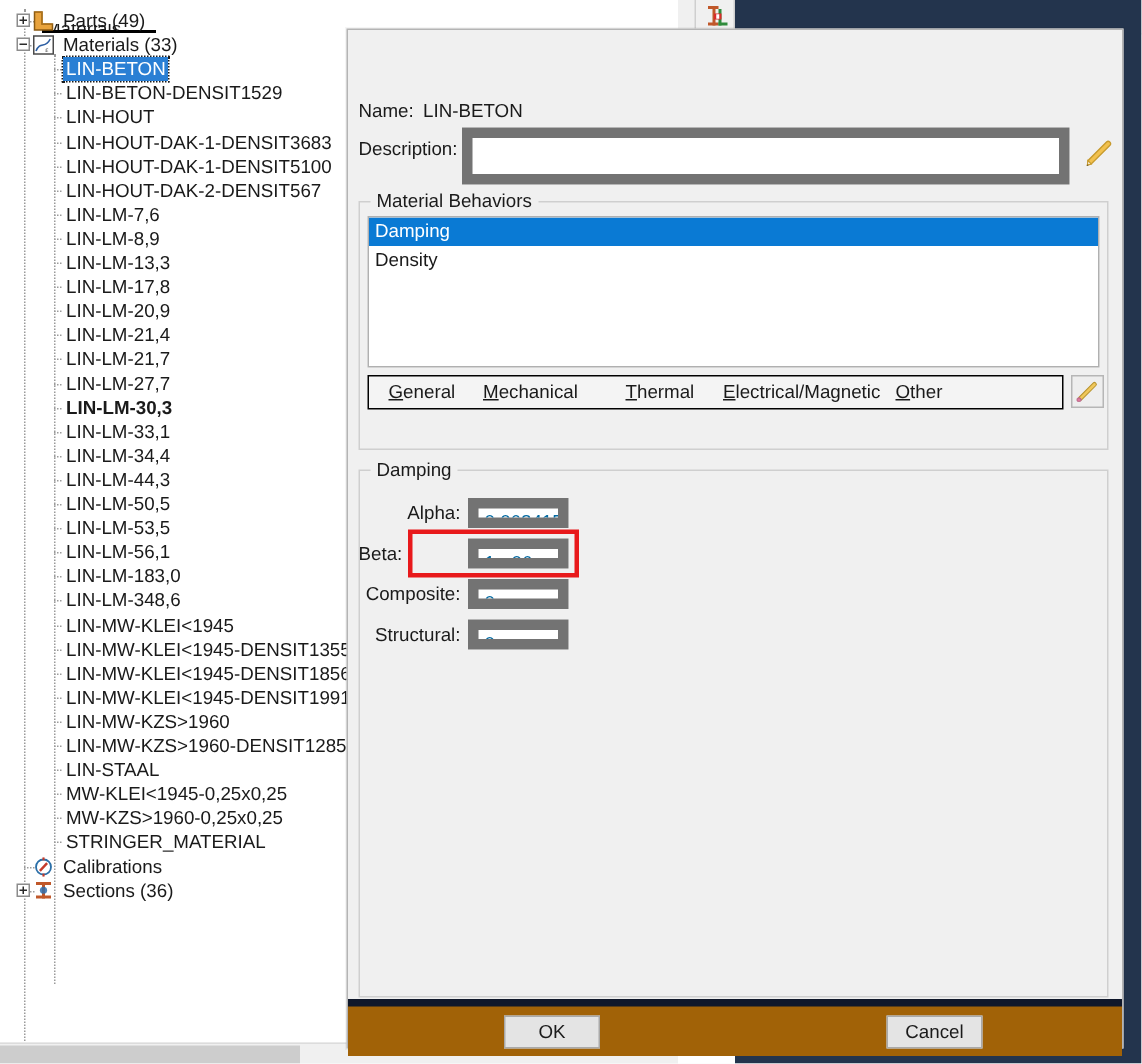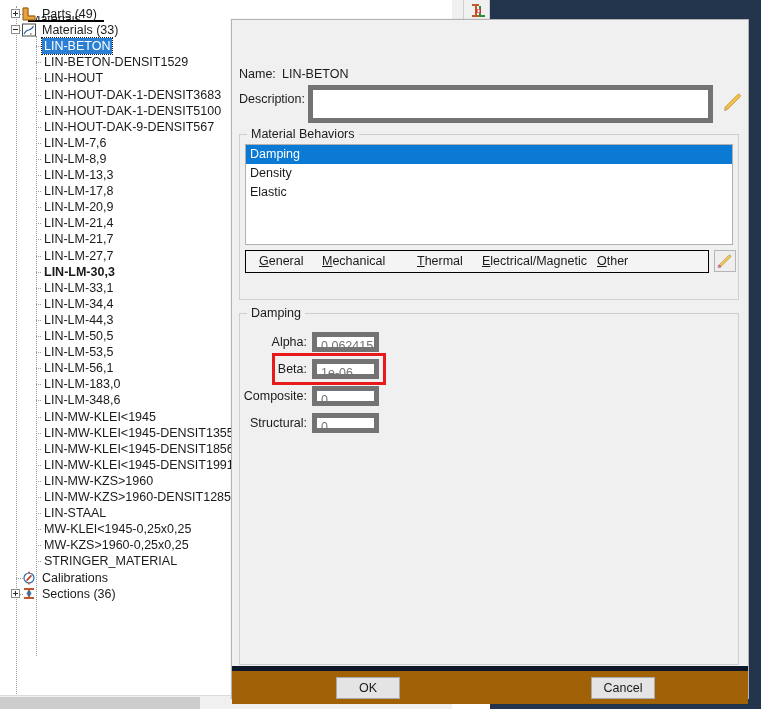--- a/index.html
+++ b/index.html
@@ -222,24 +222,24 @@
   }
   .val {
     position: absolute;
     font-size: 12.5px;
     color: #1a1a1a;
     white-space: nowrap;
   }
   .textbox {
     position: absolute;
     background: #ffffff;
-    border: 5px solid #737373;
-    box-sizing: border-box;
-    font-size: 12.5px;
-    color: #737373;
+    border: 7px solid #737373;
+    box-sizing: border-box;
+    font-size: 12.5px;
+    color: #0369a1;
     padding: 2px 4px;
     line-height: 15px;
     overflow: hidden;
   }
 
   .pencil-btn {
     position: absolute;
     width: 26px; height: 26px;
     background: transparent;
     border: none;
@@ -395,21 +395,21 @@
           <div class="tree-row" style="top:38.2px; left:42px;"><span class="tree-label selected">LIN-BETON</span></div>
           <div class="tree-tick" style="left:36px; top:62.300000000000004px;"></div>
           <div class="tree-row" style="top:54.300000000000004px; left:42px;"><span class="tree-label">LIN-BETON-DENSIT1529</span></div>
           <div class="tree-tick" style="left:36px; top:78.4px;"></div>
           <div class="tree-row" style="top:70.4px; left:42px;"><span class="tree-label">LIN-HOUT</span></div>
           <div class="tree-tick" style="left:36px; top:94.5px;"></div>
           <div class="tree-row" style="top:86.5px; left:42px;"><span class="tree-label">LIN-HOUT-DAK-1-DENSIT3683</span></div>
           <div class="tree-tick" style="left:36px; top:110.60000000000001px;"></div>
           <div class="tree-row" style="top:102.60000000000001px; left:42px;"><span class="tree-label">LIN-HOUT-DAK-1-DENSIT5100</span></div>
           <div class="tree-tick" style="left:36px; top:126.70000000000002px;"></div>
-          <div class="tree-row" style="top:118.70000000000002px; left:42px;"><span class="tree-label">LIN-HOUT-DAK-9-DENSIT567</span></div>
+          <div class="tree-row" style="top:118.70000000000002px; left:42px;"><span class="tree-label">LIN-HOUT-DAK-2-DENSIT567</span></div>
           <div class="tree-tick" style="left:36px; top:142.8px;"></div>
           <div class="tree-row" style="top:134.8px; left:42px;"><span class="tree-label">LIN-LM-7,6</span></div>
           <div class="tree-tick" style="left:36px; top:158.9px;"></div>
           <div class="tree-row" style="top:150.9px; left:42px;"><span class="tree-label">LIN-LM-8,9</span></div>
           <div class="tree-tick" style="left:36px; top:175px;"></div>
           <div class="tree-row" style="top:167px; left:42px;"><span class="tree-label">LIN-LM-13,3</span></div>
           <div class="tree-tick" style="left:36px; top:191.10000000000002px;"></div>
           <div class="tree-row" style="top:183.10000000000002px; left:42px;"><span class="tree-label">LIN-LM-17,8</span></div>
           <div class="tree-tick" style="left:36px; top:207.20000000000002px;"></div>
           <div class="tree-row" style="top:199.20000000000002px; left:42px;"><span class="tree-label">LIN-LM-20,9</span></div>
@@ -503,21 +503,20 @@
         </svg>
       </div>
 
       <div class="group" style="left:7px; top:80px; width:500px; height:166px;"></div>
       <div class="group-title" style="left:15px; top:73px;">Material Behaviors</div>
 
       <div class="listbox" style="left:13px; top:90px; width:488px; height:101px;">
         <div id="behavior-items">
             <div class="list-item sel">Damping</div>
             <div class="list-item">Density</div>
-            <div class="list-item">Elastic</div>
           </div>
       </div>
 
       <div class="menubar" style="left:13px; top:196px; width:464px; height:23px;">
         <div id="behavior-menus">
             <div class="menu-item" style="left:13px;"><span class="mn">G</span>eneral</div>
             <div class="menu-item" style="left:76px;"><span class="mn">M</span>echanical</div>
             <div class="menu-item" style="left:171px;"><span class="mn">T</span>hermal</div>
             <div class="menu-item" style="left:236px;"><span class="mn">E</span>lectrical/Magnetic</div>
             <div class="menu-item" style="left:351px;"><span class="mn">O</span>ther</div>
@@ -530,21 +529,21 @@
           <rect x="3" y="14.4" width="2.6" height="2.2" rx="0.6" fill="#e07ba0" stroke="#ad5d7c" stroke-width="0.5"></rect>
         </svg>
       </div>
 
       <div class="group" style="left:7px; top:259px; width:500px; height:352px;"></div>
       <div class="group-title" style="left:15px; top:252px;">Damping</div>
 
       <div id="damping-fields">
           <div class="lbl" style="left:7px; top:281px; width:68px; text-align:right;">Alpha:</div>
           <div class="textbox" style="left:80px; top:278px; width:67px; height:20px;">0.0624157</div>
-          <div class="lbl" style="left:7px; top:308px; width:68px; text-align:right;">Beta:</div>
+          <div class="lbl" style="left:7px; top:308px; width:68px; ">Beta:</div>
           <div class="textbox" style="left:80px; top:305px; width:67px; height:20px;">1e-06</div>
           <div class="lbl" style="left:7px; top:335px; width:68px; text-align:right;">Composite:</div>
           <div class="textbox" style="left:80px; top:332px; width:67px; height:20px;">0</div>
           <div class="lbl" style="left:7px; top:362px; width:68px; text-align:right;">Structural:</div>
           <div class="textbox" style="left:80px; top:359px; width:67px; height:20px;">0</div>
         </div>
       <div class="redbox" id="beta-highlight" style="left: 40px; top: 299px; width: 114px; height: 32px; border-color: rgb(232, 25, 27);"></div>
 
     </div>
 

